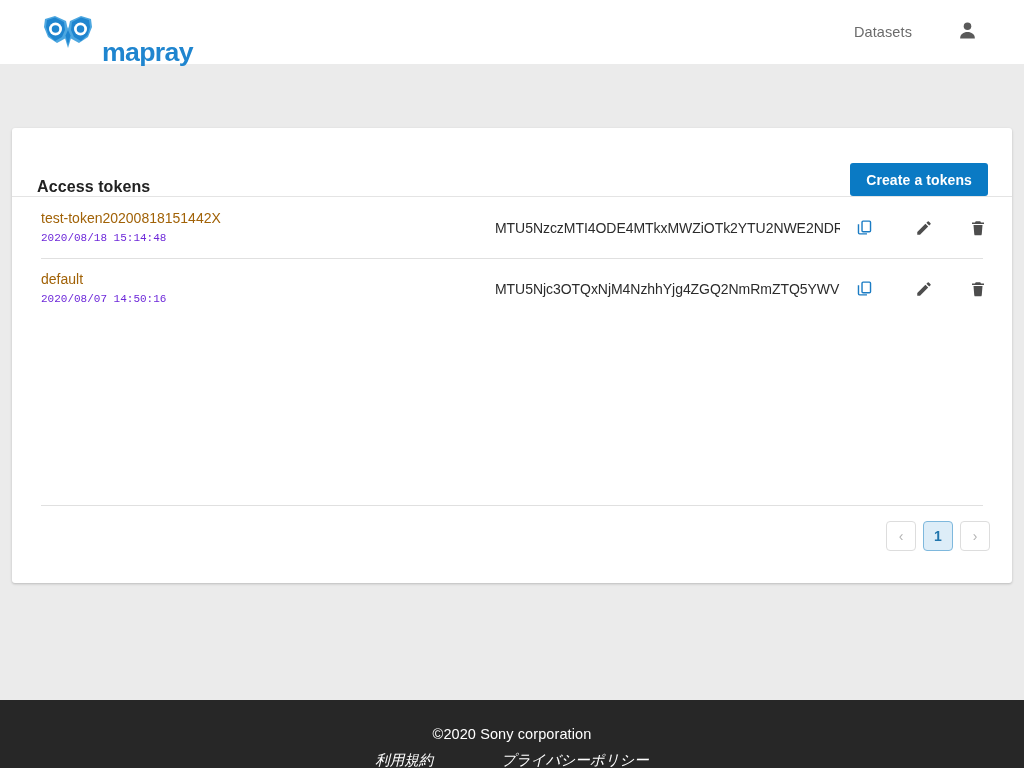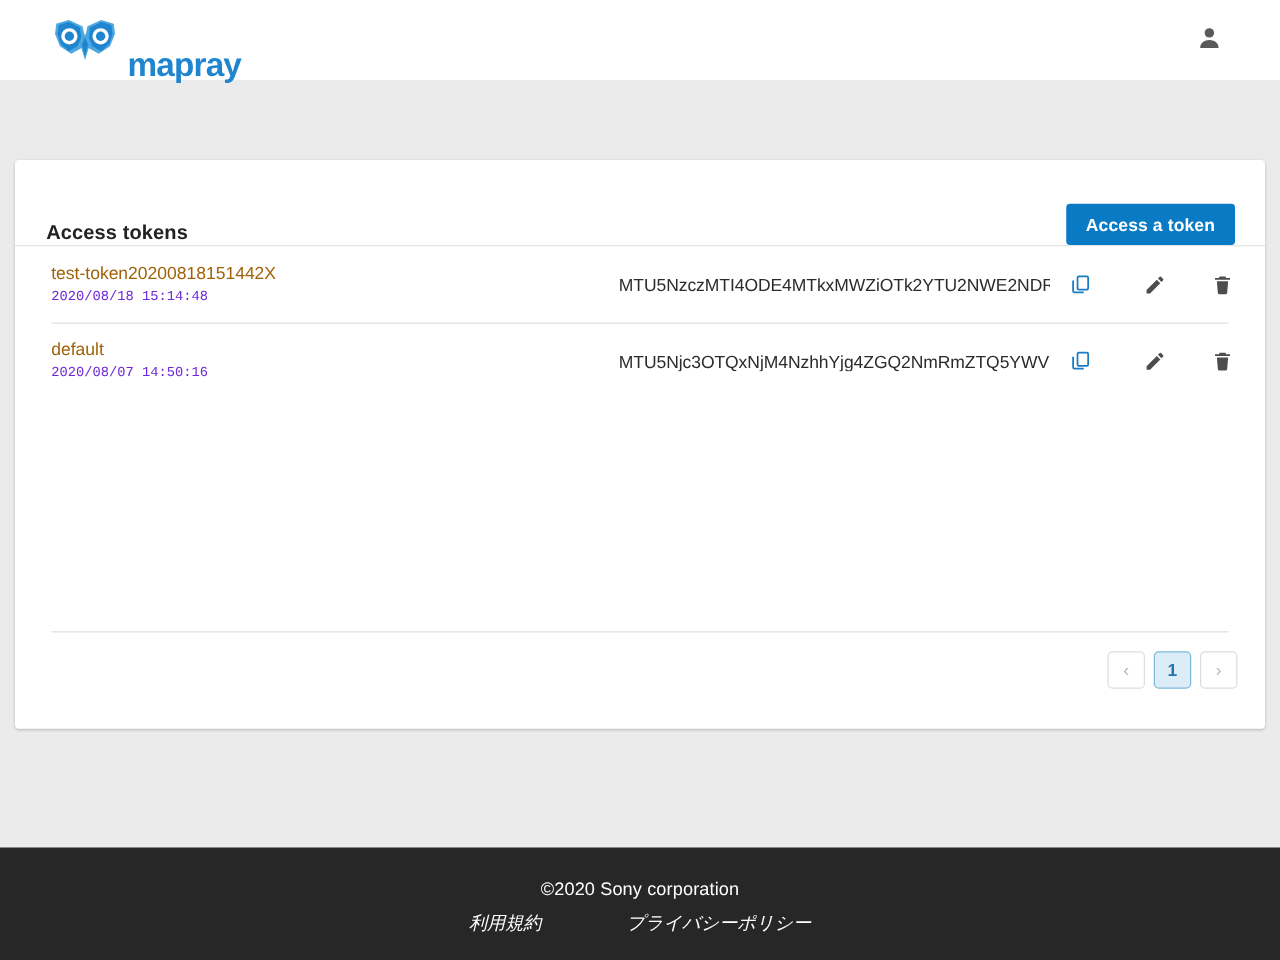--- a/index.html
+++ b/index.html
@@ -204,21 +204,21 @@
     background: #ddedf8;
     color: #2176ad;
     font-weight: bold;
   }
 
   
   .footer {
     position: absolute;
     left: 0; bottom: 0;
     width: 1024px;
-    height: 90px;
+    height: 68px;
     background: #272727;
     color: #ffffff;
     text-align: center;
   }
   .footer-copy {
     font-size: 14.5px;
     padding-top: 26px;
     letter-spacing: .1px;
   }
   .footer-links {
@@ -253,36 +253,39 @@
       </svg>
     </span>
     <span class="brand-word">
       <svg viewBox="0 0 210 46" width="140" height="31" aria-hidden="true">
         <text x="0" y="35" font-family="Liberation Sans, sans-serif" font-size="40" font-weight="bold" fill="#1f85cf" letter-spacing="-1">mapray</text>
       </svg>
     </span>
   </div>
 
   <nav class="nav">
+    <div class="nav-item">
+      <span>Datasets</span>
+    </div>
     <div class="nav-avatar">
       <span>
         <svg width="21" height="21" viewBox="0 0 24 24" fill="#5a5a5a" aria-hidden="true">
           <circle cx="12" cy="7.2" r="4.3"></circle>
           <path d="M3.6 21c0-4.6 3.8-7.2 8.4-7.2s8.4 2.6 8.4 7.2z"></path>
         </svg>
       </span>
     </div>
   </nav>
 </div>
 
 <div class="card">
 
   <div class="card-head">
     <div class="card-title">Access tokens</div>
-    <button class="btn-primary">Access a token</button>
+    <button class="btn-primary">Create a tokens</button>
   </div>
 
   <div class="token-list">
 
     <div class="token-row">
       <div class="token-meta">
         <span class="token-name">test-token20200818151442X</span>
         <span class="token-date">2020/08/18 15:14:48</span>
       </div>
       <div class="token-value-wrap">

